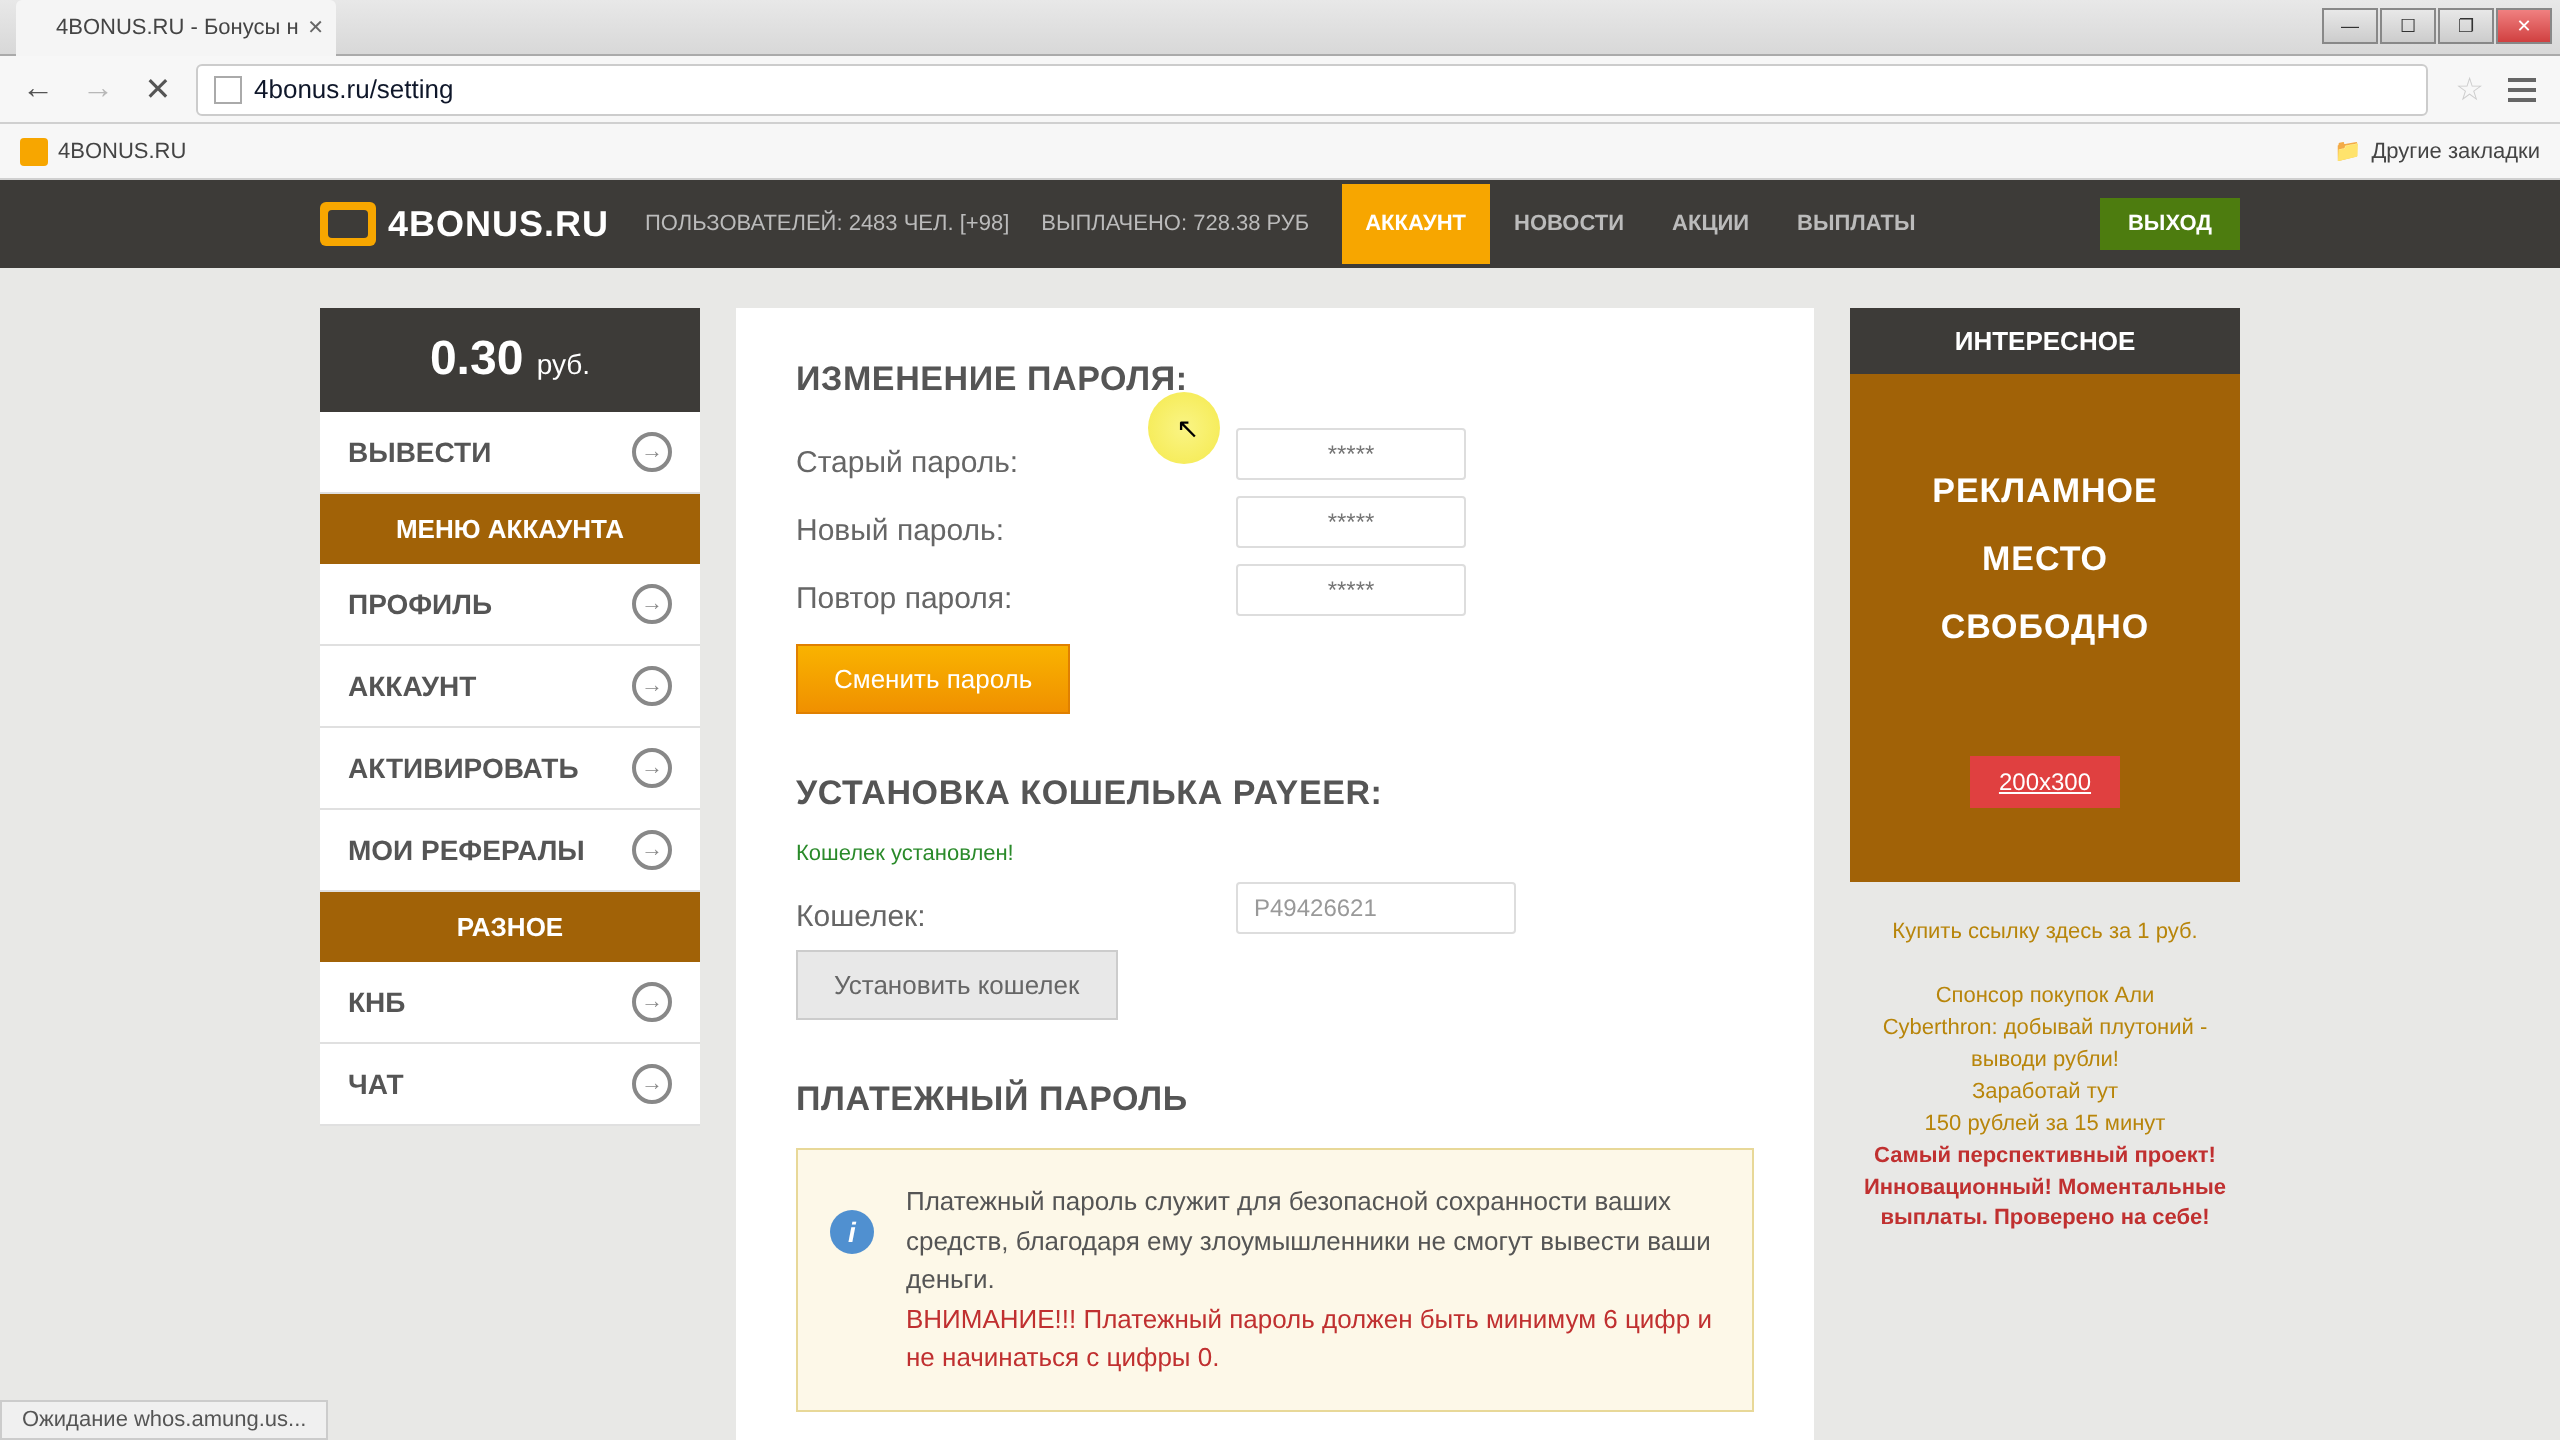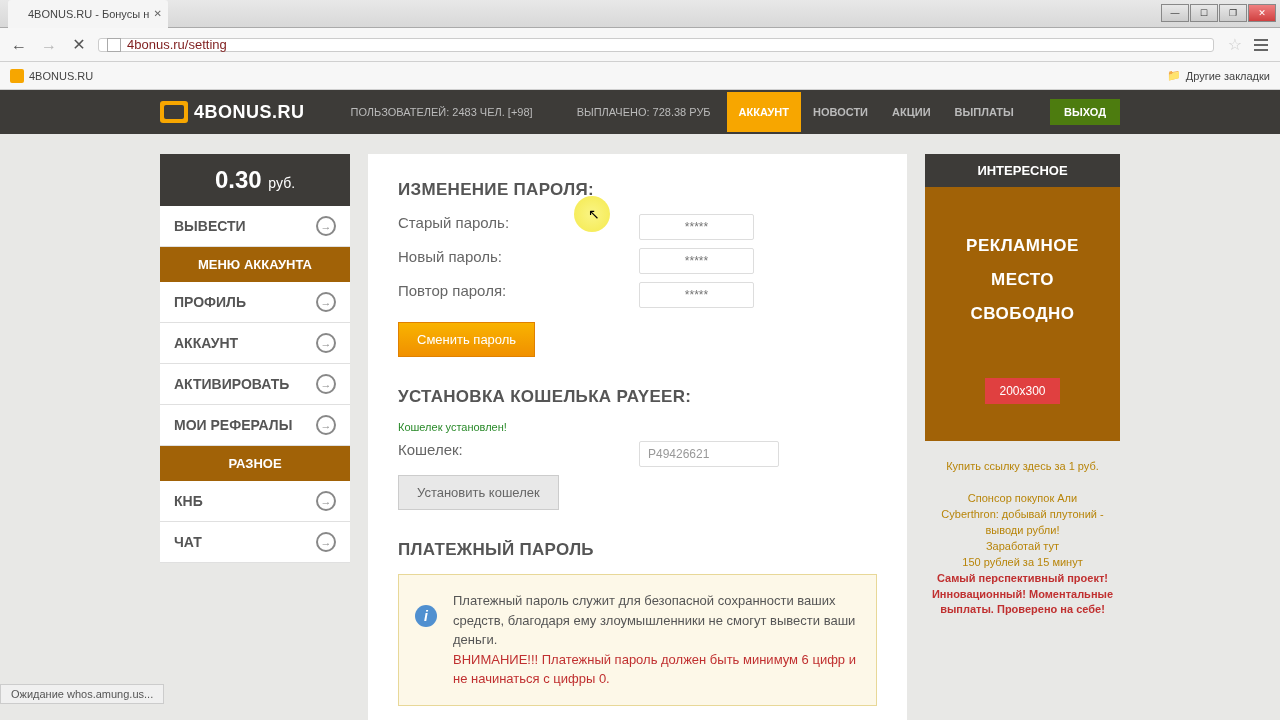--- a/index.html
+++ b/index.html
@@ -12,40 +12,40 @@
 .browser-tab .favicon { width: 14px; height: 14px; background: #f7a600; margin-right: 6px; border-radius: 2px; }
 .tab-close { position: absolute; right: 6px; font-size: 10px; color: #666; }
 .window-controls { position: absolute; right: 4px; top: 4px; display: flex; gap: 1px; }
 .window-btn { width: 28px; height: 18px; background: linear-gradient(#e8e8e8,#ccc); border: 1px solid #888; font-size: 9px; display: flex; align-items: center; justify-content: center; color: #333; }
 .window-btn.close { background: linear-gradient(#f08080,#d04040); color: #fff; }
 
 
 .toolbar { height: 34px; background: #f7f7f7; border-bottom: 1px solid #d0d0d0; display: flex; align-items: center; padding: 0 8px; gap: 8px; }
 .nav-btn { width: 22px; height: 22px; display: flex; align-items: center; justify-content: center; color: #555; font-size: 16px; }
 .nav-btn.disabled { color: #b8b8b8; }
-.address-bar { flex: 1; height: 14px; border: 1px solid #ccc; border-radius: 3px; background: #fff; display: flex; align-items: center; padding: 0 8px; font-size: 13px; color: #7f1d1d; }
+.address-bar { flex: 1; height: 26px; border: 1px solid #ccc; border-radius: 3px; background: #fff; display: flex; align-items: center; padding: 0 8px; font-size: 13px; color: #0f172a; }
 .page-icon { width: 14px; height: 14px; border: 1px solid #aaa; margin-right: 6px; }
 .menu-btn { width: 22px; display: flex; flex-direction: column; gap: 3px; align-items: center; justify-content: center; }
 .menu-btn span { width: 14px; height: 2px; background: #666; }
 .star-icon { color: #ccc; margin-left: 6px; }
 
 
 .bookmark-bar { height: 28px; background: #f7f7f7; border-bottom: 1px solid #d0d0d0; display: flex; align-items: center; padding: 0 10px; font-size: 11px; color: #444; justify-content: space-between; }
 .bookmark-item { display: flex; align-items: center; gap: 5px; }
 .bm-favicon { width: 14px; height: 14px; background: #f7a600; border-radius: 2px; }
 .other-bookmarks { display: flex; align-items: center; gap: 5px; }
 .folder-icon { color: #f7a600; }
 
 
 .site-header { background: #3d3b38; height: 44px; display: flex; align-items: center; padding: 0 0; }
 .site-inner { width: 960px; margin: 0 auto; display: flex; align-items: center; height: 100%; }
 .logo { display: flex; align-items: center; gap: 6px; color: #fff; font-weight: bold; font-size: 18px; letter-spacing: 0.5px; margin-right: 18px; }
 .logo-icon { width: 28px; height: 22px; background: #f7a600; border-radius: 3px; position: relative; }
 .logo-icon::after { content: ''; position: absolute; top: 4px; left: 4px; right: 4px; bottom: 4px; background: #3d3b38; border-radius: 2px; }
-.stat-text { color: #bbb; font-size: 11px; margin-right: 16px; white-space: nowrap; margin-left: 28px; }
+.stat-text { color: #bbb; font-size: 11px; margin-right: 16px; white-space: nowrap; }
 .nav-link { color: #bbb; font-size: 11px; font-weight: bold; padding: 14px 12px; cursor: pointer; white-space: nowrap; }
 .nav-link.active { background: #f7a600; color: #fff; }
 .spacer { flex: 1; }
 .logout-btn { background: #4d7c0f; color: #fff; font-size: 11px; font-weight: bold; padding: 7px 14px; border: none; cursor: pointer; }
 
 
 .page-body { background: #e8e8e6; min-height: 600px; padding-top: 20px; }
 .page-container { width: 960px; margin: 0 auto; display: flex; gap: 18px; }
 
 
@@ -53,47 +53,47 @@
 .balance-box { background: #3d3b38; color: #fff; text-align: center; padding: 12px; font-size: 24px; font-weight: bold; }
 .balance-box .cur { font-size: 14px; font-weight: normal; }
 .menu-item, .menu-header { display: flex; align-items: center; justify-content: space-between; padding: 10px 14px; font-size: 14px; font-weight: bold; }
 .menu-item { background: #fff; color: #555; border-bottom: 1px solid #e0e0e0; cursor: pointer; text-align: right; }
 .menu-header { background: #a16207; color: #fff; justify-content: center; font-size: 13px; }
 .arrow-circle { width: 20px; height: 20px; border: 2px solid #888; border-radius: 50%; display: flex; align-items: center; justify-content: center; font-size: 11px; color: #888; }
 
 
 .main-content { flex: 1; background: #fff; padding: 26px 30px; }
 .section-title { font-size: 17px; font-weight: bold; color: #555; margin-bottom: 14px; letter-spacing: 0.3px; }
-.form-row { display: flex; align-items: flex-start; margin-bottom: 8px; gap: 21px; }
+.form-row { display: flex; align-items: flex-end; margin-bottom: 8px; }
 .form-label { width: 220px; font-size: 15px; color: #666; }
 .form-input { width: 115px; padding: 5px 8px; border: 1px solid #ddd; border-radius: 2px; font-size: 12px; color: #999; text-align: center; }
 .form-input.wide { width: 140px; text-align: left; }
 .btn-orange { background: linear-gradient(#f9b300, #f09000); color: #fff; border: 1px solid #e08000; padding: 9px 18px; font-size: 13px; cursor: pointer; margin-top: 6px; }
 .btn-grey { background: #e8e8e8; color: #666; border: 1px solid #ccc; padding: 9px 18px; font-size: 13px; cursor: pointer; margin-top: 0; }
 .success-msg { color: #2a8a2a; font-size: 11px; margin-bottom: 8px; }
 .section-gap { margin-top: 30px; }
 .info-box { background: #fdf8e8; border: 1px solid #e8d898; padding: 16px 20px 16px 54px; color: #555; font-size: 13px; line-height: 1.5; position: relative; }
 .info-icon { position: absolute; left: 16px; top: 30px; width: 22px; height: 22px; background: #5090d0; border-radius: 50%; color: #fff; display: flex; align-items: center; justify-content: center; font-weight: bold; font-style: italic; font-size: 14px; }
 .warn-text { color: #c03030; }
 
 
 .sidebar-right { width: 195px; }
 .ad-header { background: #3d3b38; color: #fff; text-align: center; padding: 9px; font-size: 13px; font-weight: bold; }
 .ad-block { background: #a16207; color: #fff; text-align: center; padding: 40px 12px 28px; height: 254px; display: flex; flex-direction: column; align-items: center; justify-content: center; gap: 14px; }
 .ad-block .line { font-size: 17px; font-weight: bold; letter-spacing: 0.5px; }
-.ad-size { background: #e04040; padding: 6px 14px; font-size: 12px; margin-top: 40px; }
+.ad-size { background: #e04040; padding: 6px 14px; font-size: 12px; margin-top: 40px; text-decoration: underline; }
 .ad-links { font-size: 11px; color: #b8850a; text-align: center; margin-top: 18px; line-height: 1.45; }
 .ad-links .red { color: #c03030; font-weight: bold; }
 
 
 .cursor-highlight { position: absolute; width: 36px; height: 36px; background: radial-gradient(#f8f050, #f0e000); border-radius: 50%; opacity: 0.7; left: 574px; top: 196px; }
 .cursor-arrow { position: absolute; left: 588px; top: 206px; font-size: 14px; color: #000; }
 
 
-.status-bar { position: absolute; bottom: 16px; left: 0; background: #f0f0f0; border: 1px solid #ccc; padding: 3px 10px; font-size: 11px; color: #555; }
+.status-bar { position: absolute; bottom: 0; left: 0; background: #f0f0f0; border: 1px solid #ccc; padding: 3px 10px; font-size: 11px; color: #555; }
 </style>
 </head>
 <body>
 
 <div class="window-chrome">
   <div class="tab-strip">
     <div class="browser-tab">
       <span class="favicon"></span>
       <span>4BONUS.RU - Бонусы н</span>
       <span class="tab-close">✕</span>

